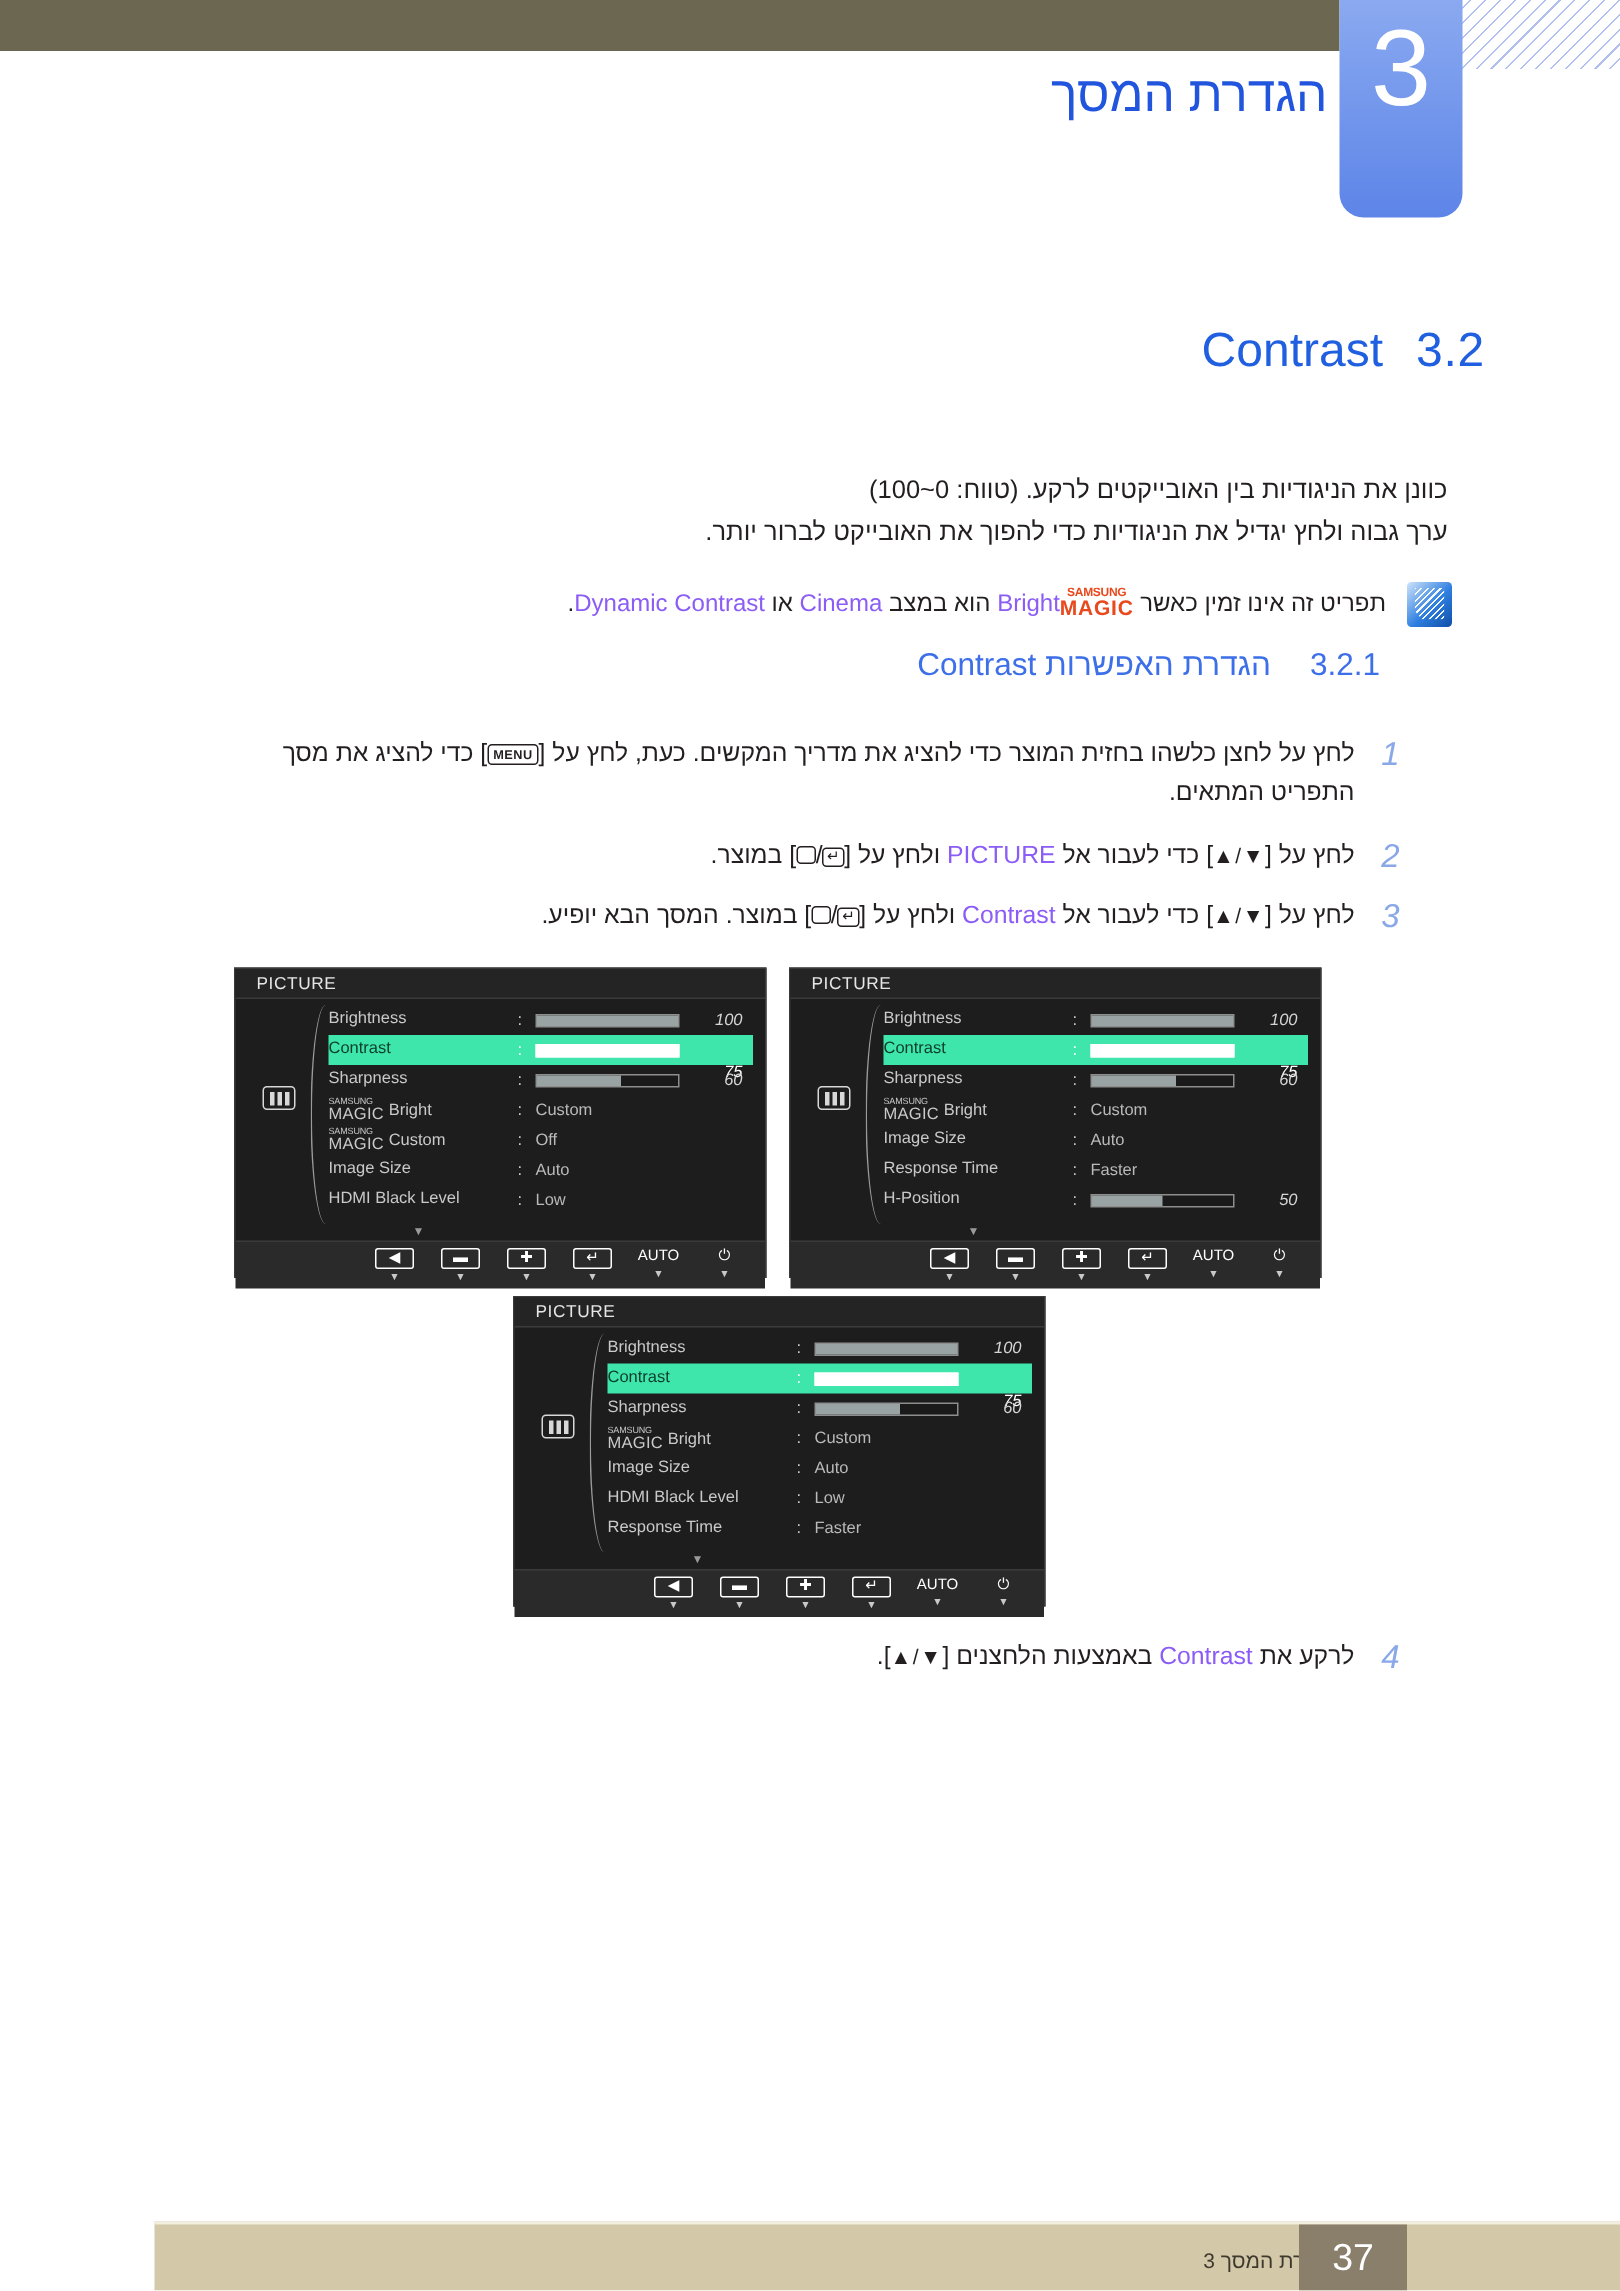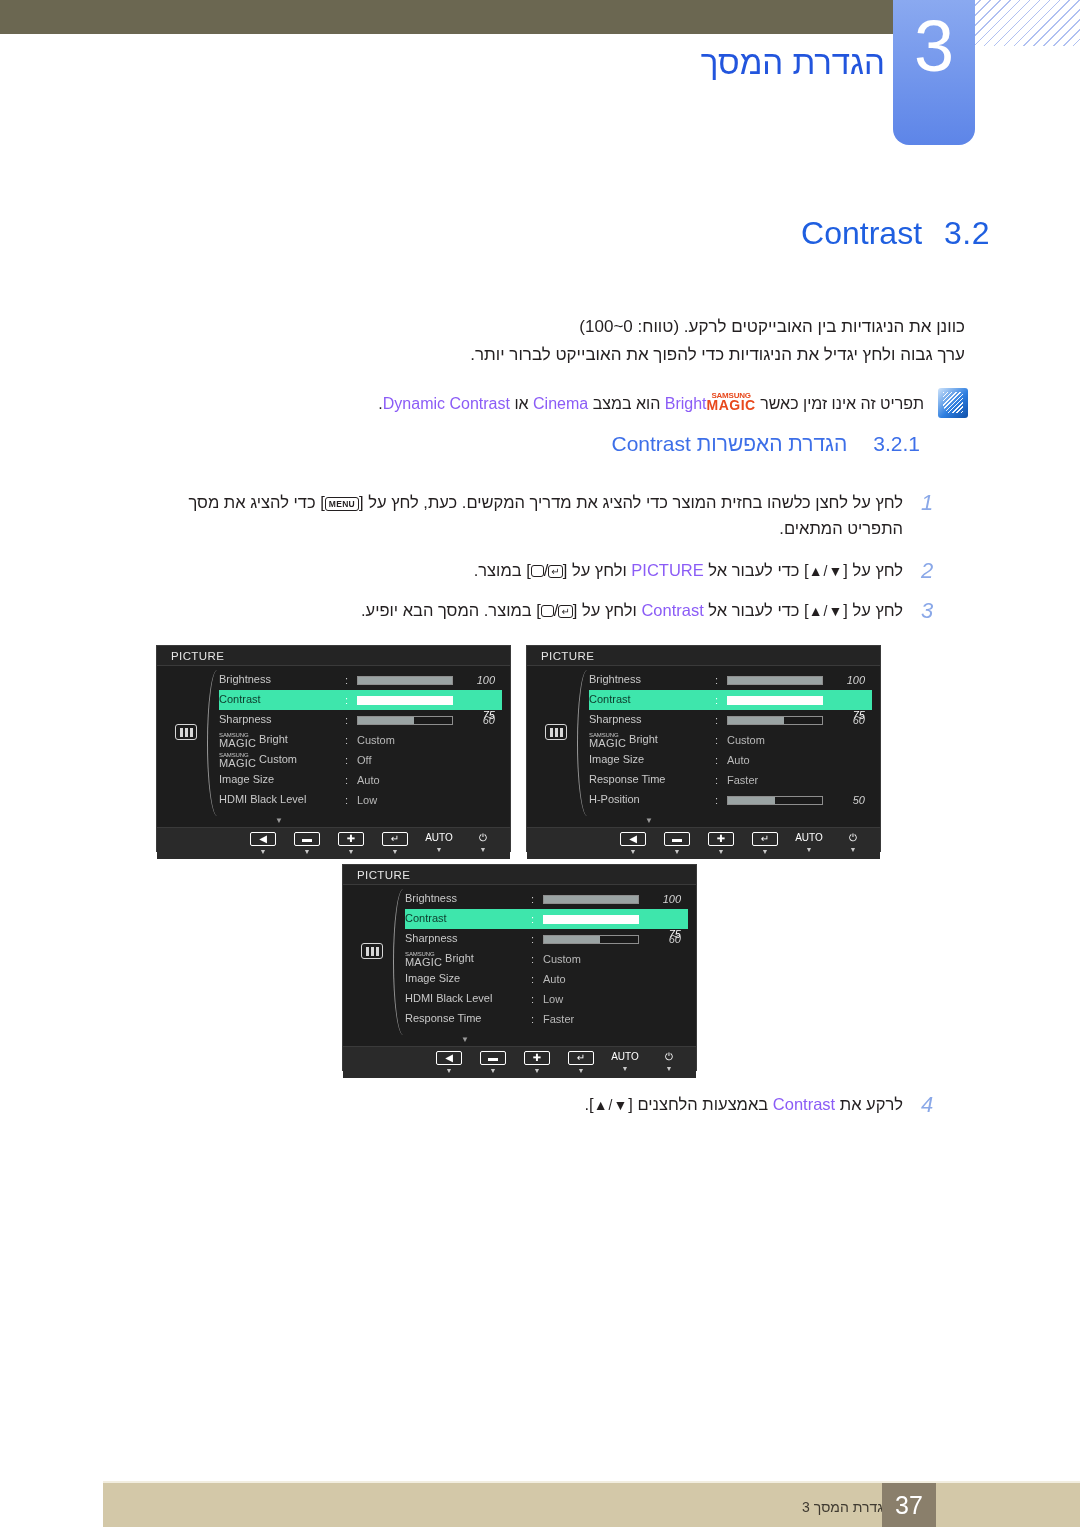--- a/index.html
+++ b/index.html
@@ -441,27 +441,26 @@
     bottom: 0;
     width: 977px;
     height: 44px;
     background: #d3c8a8;
     border-top: 2px solid #f2eee0;
   }
   .footer-page {
     position: absolute;
     left: 866px;
     bottom: 0;
-    width: 54px;
+    width: 72px;
     height: 44px;
     background: #8a7f6b;
     display: flex;
     align-items: center;
     justify-content: center;
-    margin-left: 16px;
   }
   .footer-page span {
     color: #ffffff;
     font-size: 25px;
   }
   .footer-text {
     position: absolute;
     right: 188px;
     bottom: 12px;
     direction: rtl;

